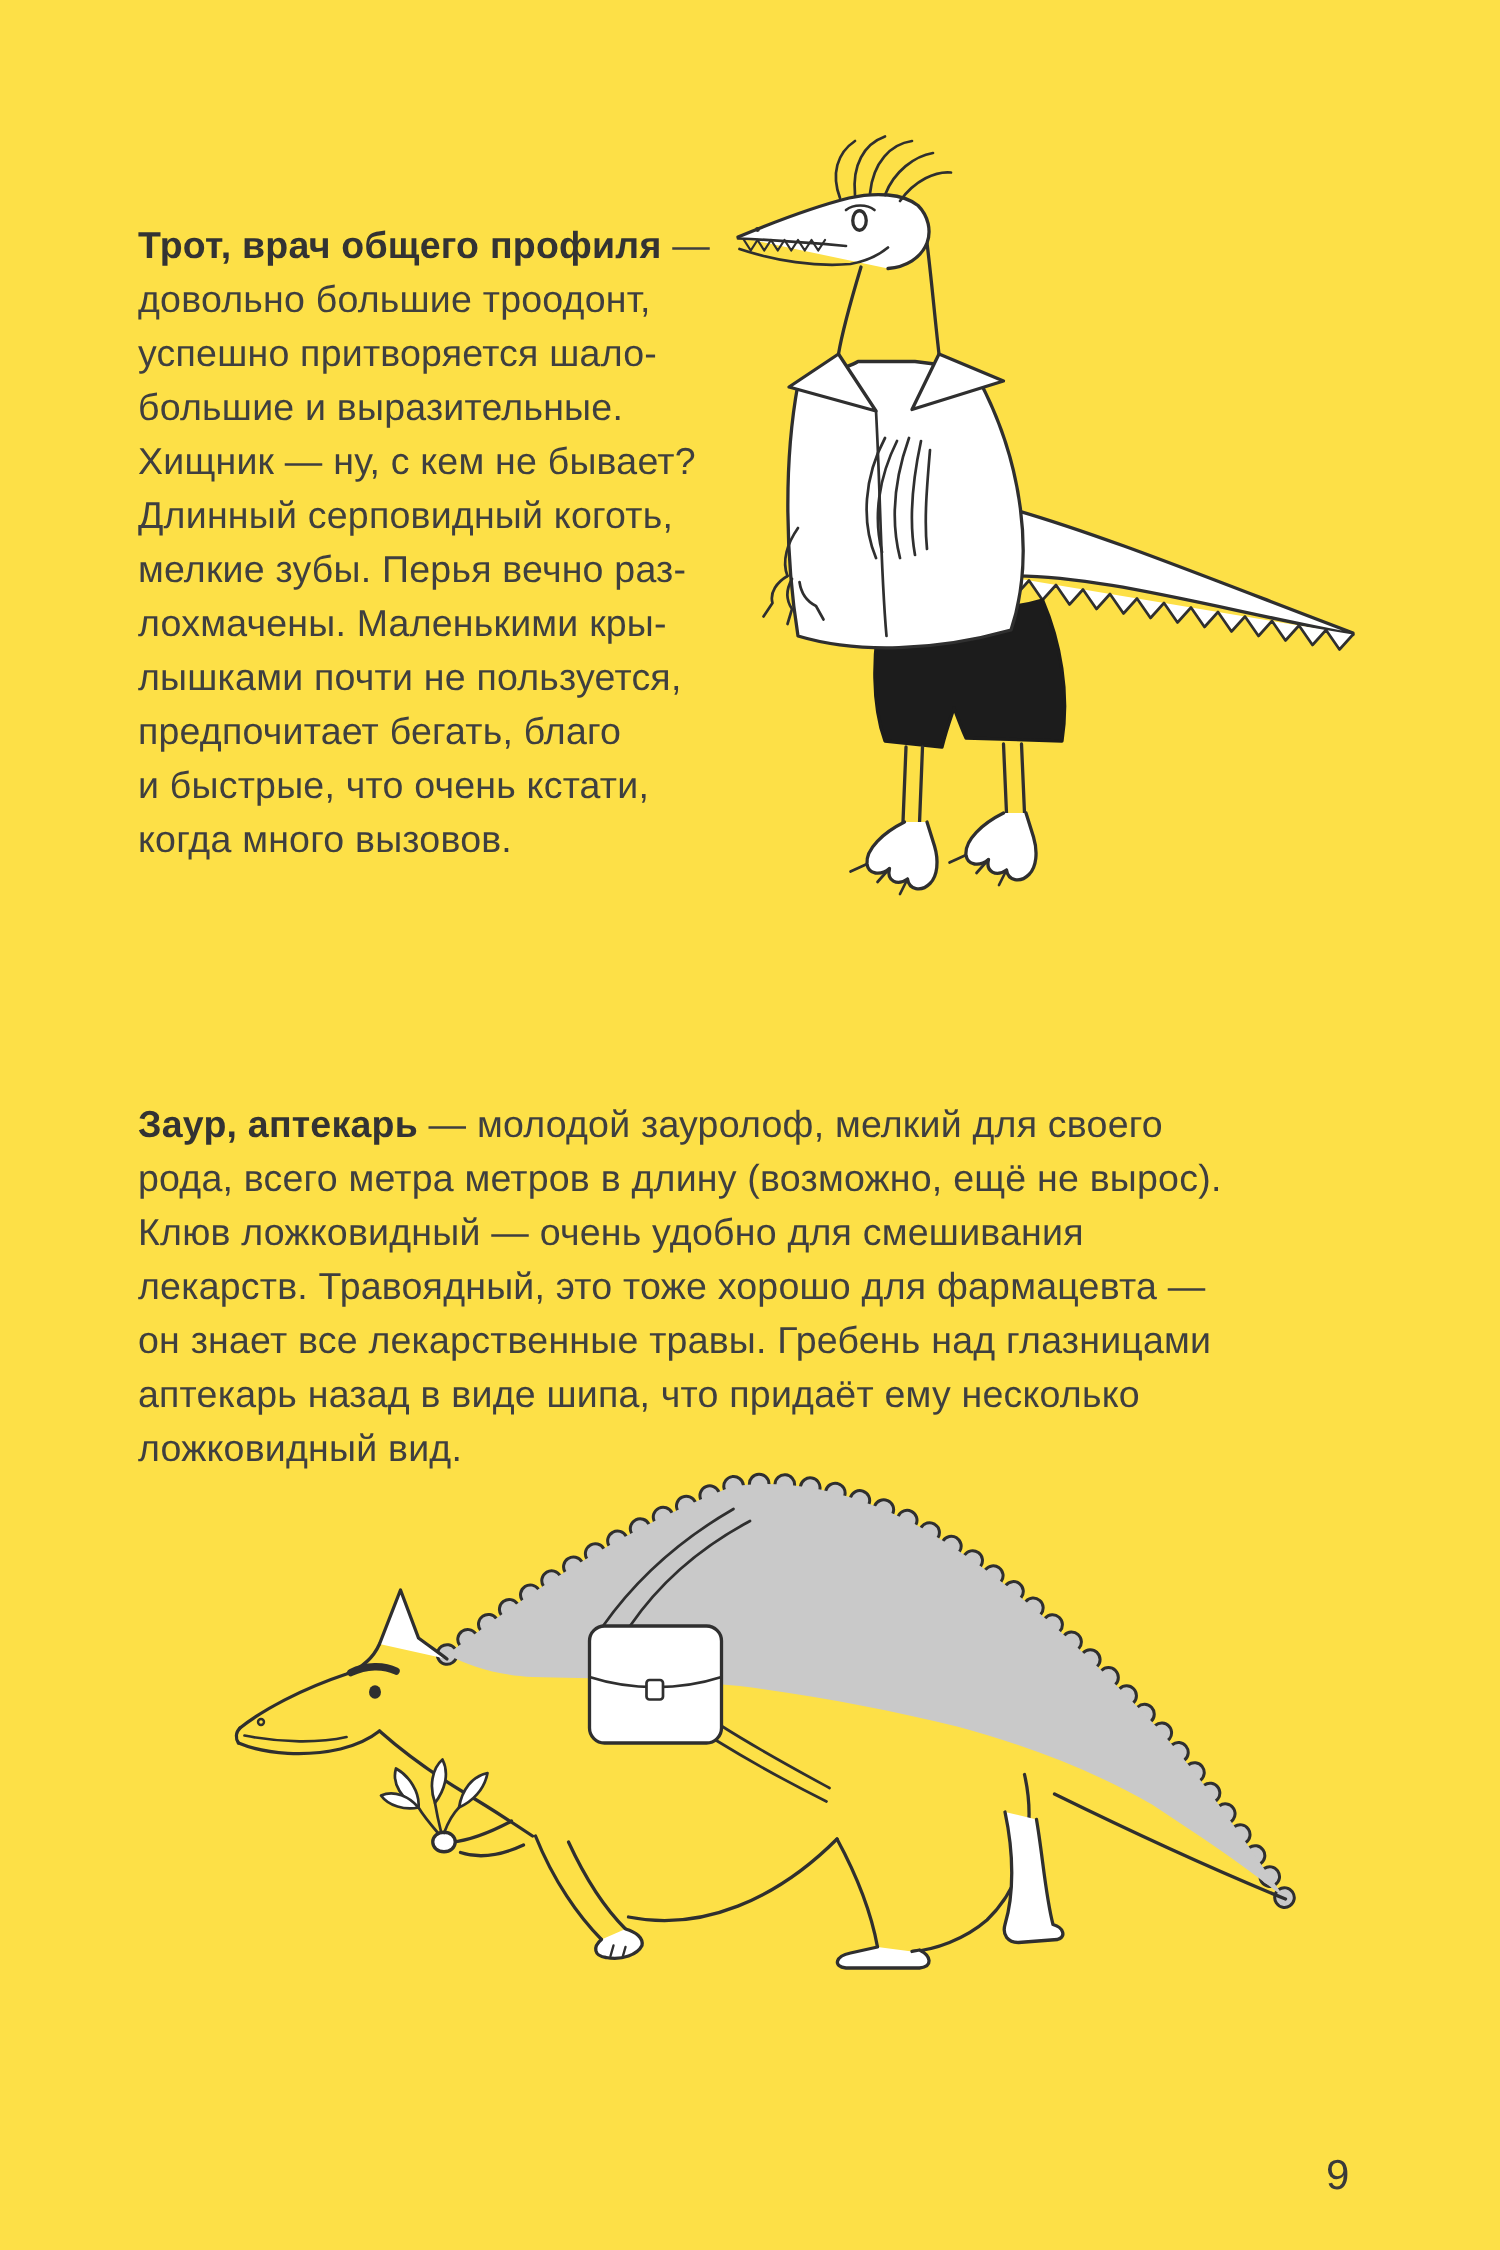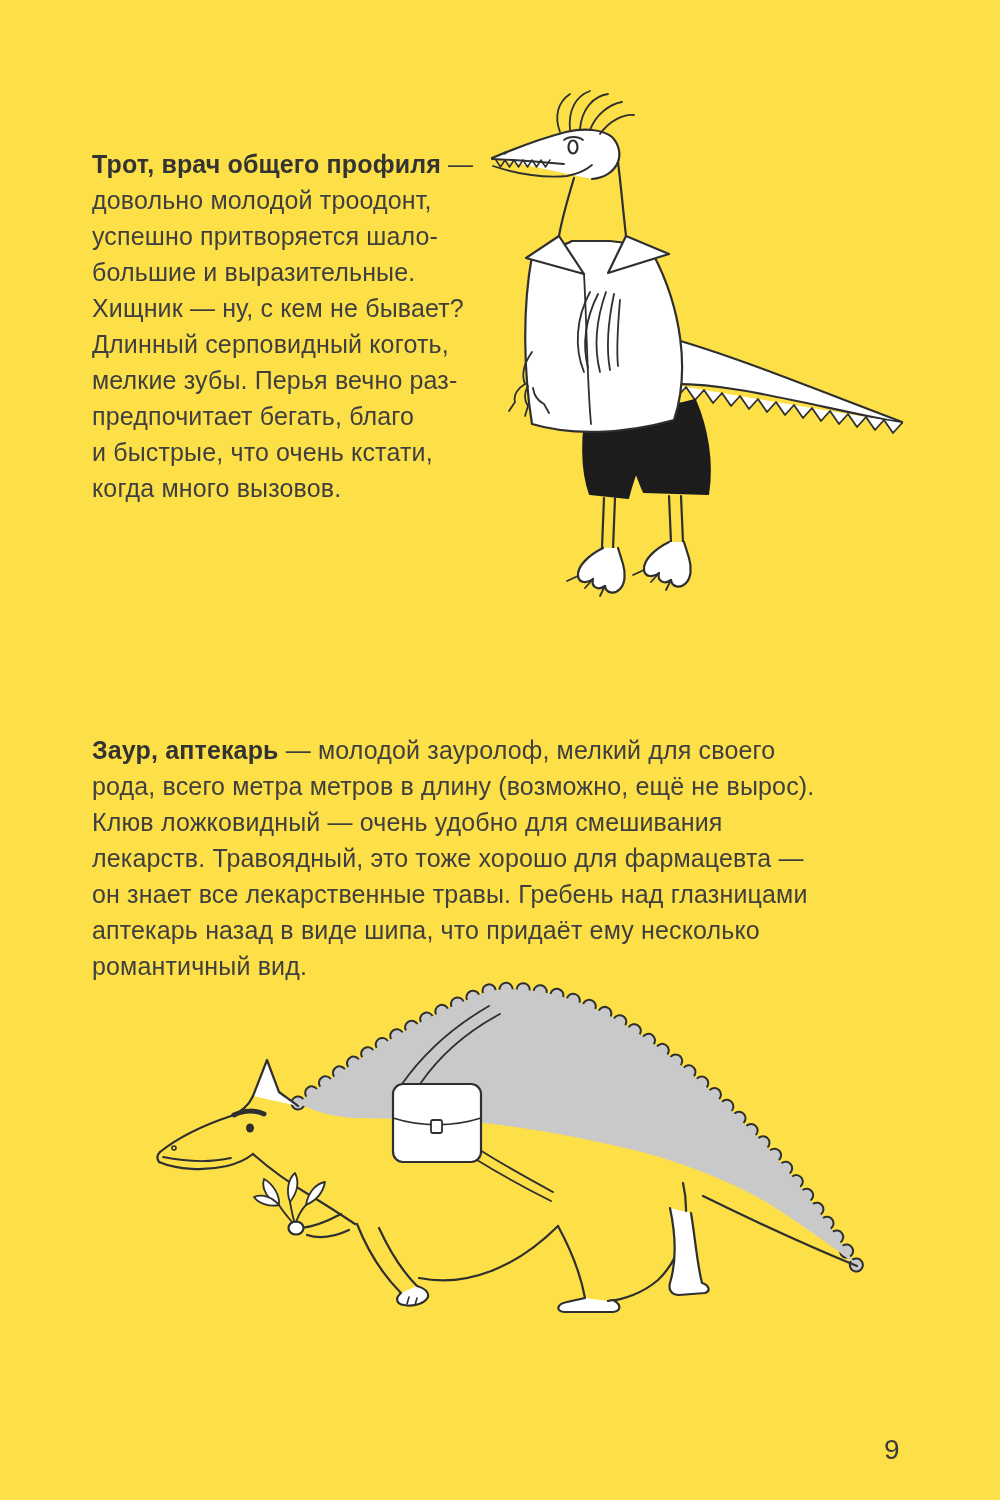--- a/index.html
+++ b/index.html
@@ -20,26 +20,28 @@
   figure.illus svg { display:block; width:100%; height:100%; }
   .page-number { position:absolute; left:884px; top:1434px; font-size:28px; color:#3a3a3a; }
 </style>
 </head>
 <body>
 
 <div class="page">
 
   <div class="para para-1">
     <div class="line"><span class="lead">Трот, врач общего профиля</span><span> —</span></div>
-    <div class="line">довольно молодой троодонт,</div>
+    <div class="line">довольно большие троодонт,</div>
     <div class="line">успешно притворяется шало-</div>
     <div class="line">большие и выразительные.</div>
     <div class="line">Хищник — ну, с кем не бывает?</div>
     <div class="line">Длинный серповидный коготь,</div>
     <div class="line">мелкие зубы. Перья вечно раз-</div>
+    <div class="line">лохмачены. Маленькими кры-</div>
+    <div class="line">лышками почти не пользуется,</div>
     <div class="line">предпочитает бегать, благо</div>
     <div class="line">и быстрые, что очень кстати,</div>
     <div class="line">когда много вызовов.</div>
   </div>
 
   <figure class="illus illus-troodon">
     <svg viewBox="0 0 448 522" xmlns="http://www.w3.org/2000/svg">
       <g stroke="#2f2f2f" stroke-width="2.2" fill="none" stroke-linecap="round" stroke-linejoin="round">
 
         <g>
@@ -112,21 +114,21 @@
     </svg>
   </figure>
 
   <div class="para para-2">
     <div class="line"><span class="lead">Заур, аптекарь</span><span> — молодой зауролоф, мелкий для своего</span></div>
     <div class="line">рода, всего метра метров в длину (возможно, ещё не вырос).</div>
     <div class="line">Клюв ложковидный — очень удобно для смешивания</div>
     <div class="line">лекарств. Травоядный, это тоже хорошо для фармацевта —</div>
     <div class="line">он знает все лекарственные травы. Гребень над глазницами</div>
     <div class="line">аптекарь назад в виде шипа, что придаёт ему несколько</div>
-    <div class="line">романтичный вид.</div>
+    <div class="line">ложковидный вид.</div>
   </div>
 
   <figure class="illus illus-saur">
     <svg viewBox="0 0 742 366" xmlns="http://www.w3.org/2000/svg">
       <g stroke="#2f2f2f" stroke-width="2.2" fill="none" stroke-linecap="round" stroke-linejoin="round">
 
         <g>
           <path d="M 155 135 C 205 98 262 56 345 23 C 385 17 425 27 465 47 C 520 77 572 124 625 180 C 655 212 690 264 714 298" stroke="#2f2f2f" stroke-width="15" stroke-dasharray="0.1 17" stroke-linecap="round"></path>
           <path d="M 155 135 C 205 98 262 56 345 23 C 385 17 425 27 465 47 C 520 77 572 124 625 180 C 655 212 690 264 714 298" stroke="#c9c9c9" stroke-width="11" stroke-dasharray="0.1 17" stroke-linecap="round"></path>
         </g>

